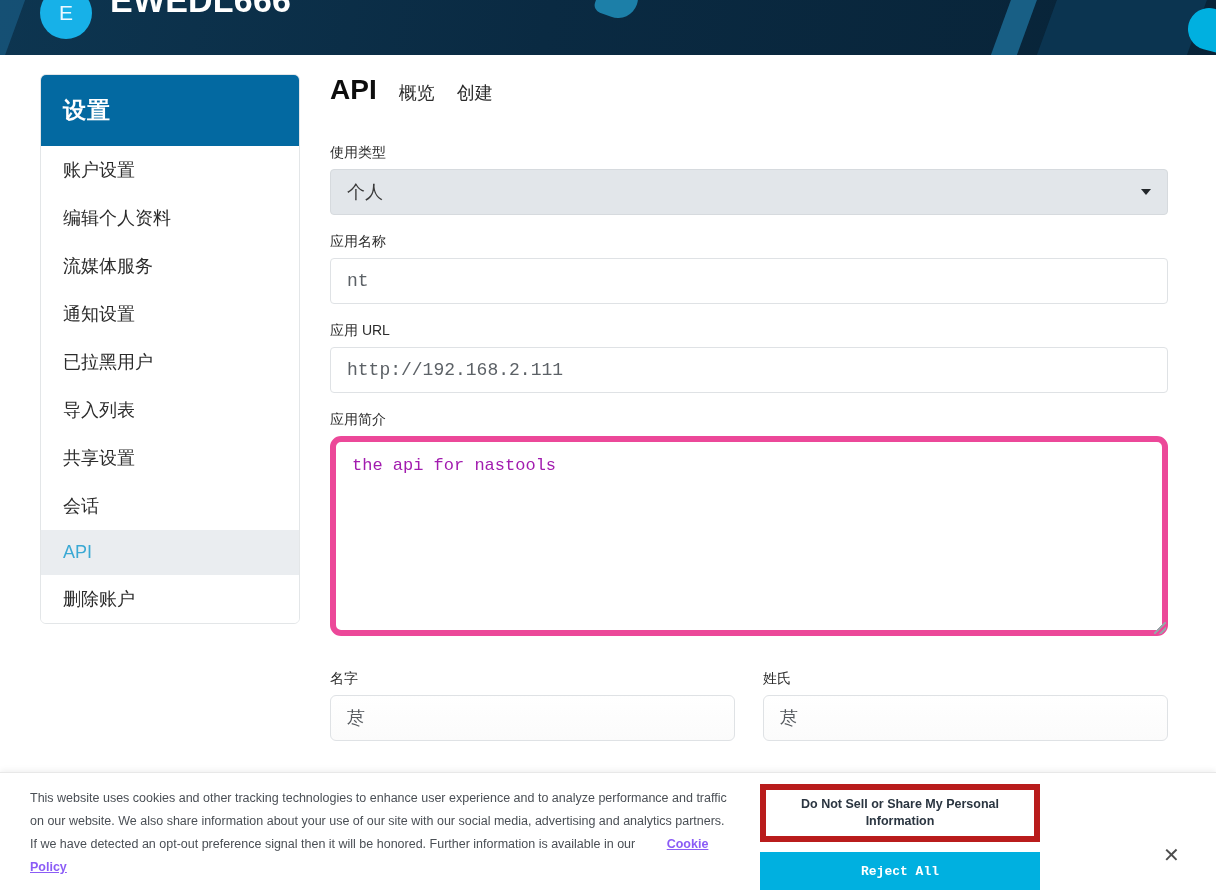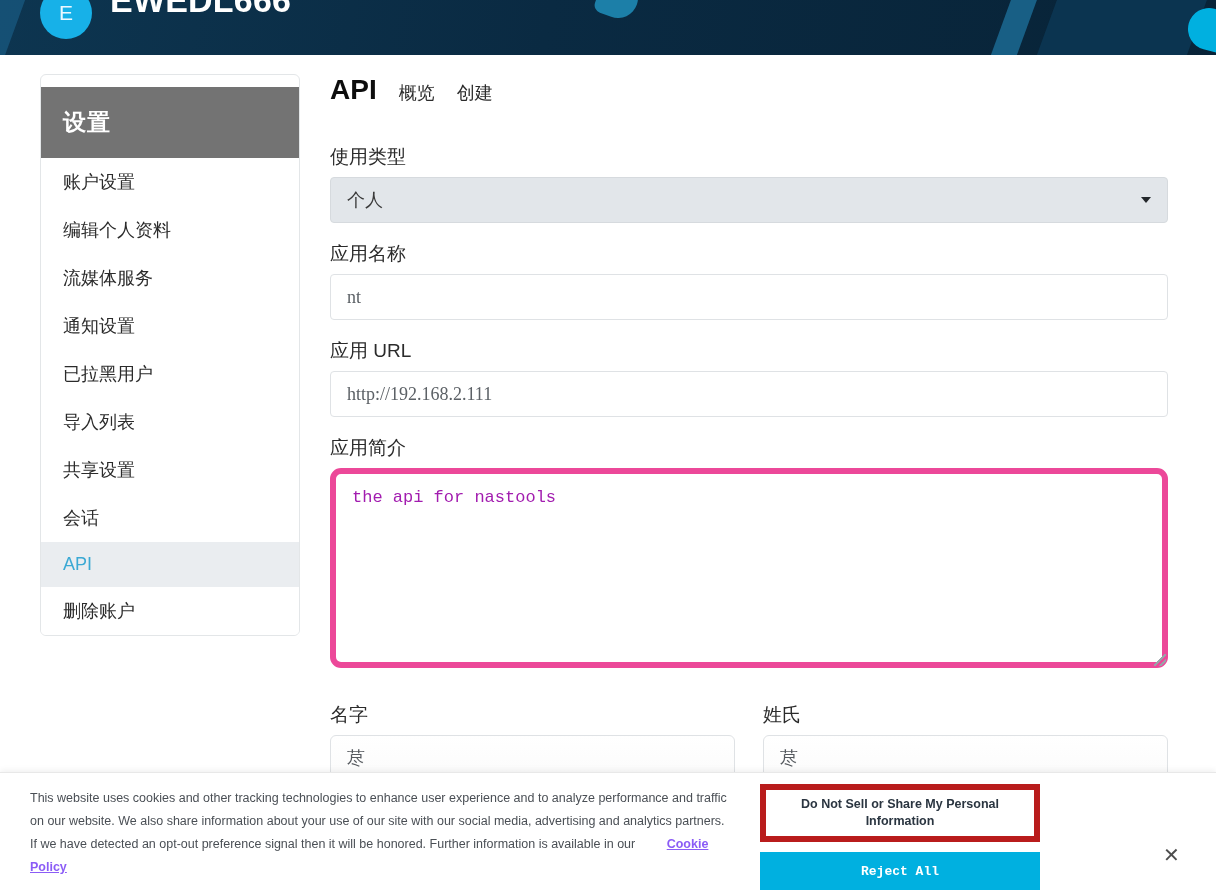--- a/index.html
+++ b/index.html
@@ -57,26 +57,25 @@
   
   .sidebar {
     position: absolute; left: 40px; top: 74px;
     width: 260px;
     background: #ffffff;
     border: 1px solid #e3e6e8;
     border-radius: 6px;
     overflow: hidden;
   }
   .sidebar-header {
-    background: #737373;
+    background: #0369a1;
     color: #ffffff;
     font-size: 23px; font-weight: bold;
     padding: 20px 22px;
     letter-spacing: 1px;
-    margin-top: 12px;
   }
   .sb-item {
     padding: 12px 22px;
     font-size: 18px;
     color: #2b2b2b;
     cursor: pointer;
     background: #ffffff;
   }
   .sb-item.active {
     background: #eaedf0;
@@ -90,21 +89,21 @@
   }
   .page-head {
     display: flex; align-items: baseline; gap: 22px;
     margin-bottom: 38px;
   }
   .page-title { font-size: 28px; font-weight: bold; color: #0d0d0d; }
   .head-link { font-size: 18px; color: #2b2b2b; cursor: pointer; }
 
   .field { margin-bottom: 18px; }
   .field-label {
-    font-size: 19px; color: #2b2b2b;
+    font-size: 14px; color: #2b2b2b;
     margin-bottom: 7px;
   }
   .select-box {
     position: relative;
     width: 838px; height: 46px;
     background: #e2e6ea;
     border: 1px solid #d6dade;
     border-radius: 4px;
     display: flex; align-items: center;
     padding: 6px 16px;
@@ -118,21 +117,21 @@
     border-left: 5px solid transparent;
     border-right: 5px solid transparent;
     border-top: 6px solid #23272b;
   }
   .text-input {
     width: 838px; height: 46px;
     border: 1px solid #dfe2e5;
     border-radius: 4px;
     background: #ffffff;
     font-size: 18px; color: #5c6166;
-    font-family: Liberation Serif, serif;
+    font-family: Liberation Mono, monospace;
     padding: 0 16px;
     outline: none;
   }
   .textarea-wrap { position: relative; }
   .text-area {
     width: 838px; height: 200px;
     border: 6px solid #ec4899;
     border-radius: 11px;
     background: #ffffff;
     font-size: 17px; color: #a21caf;

